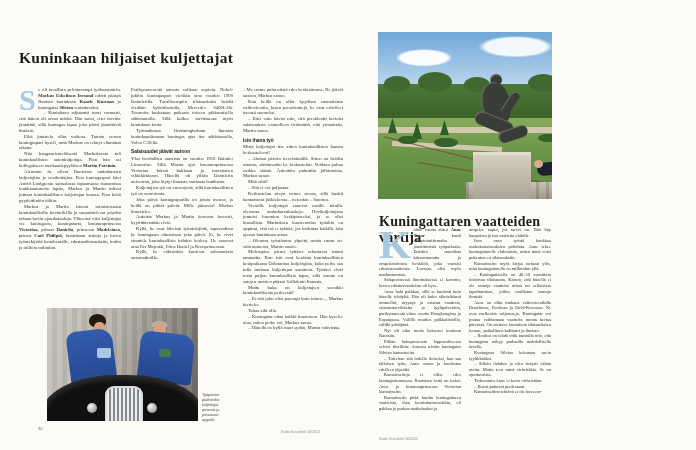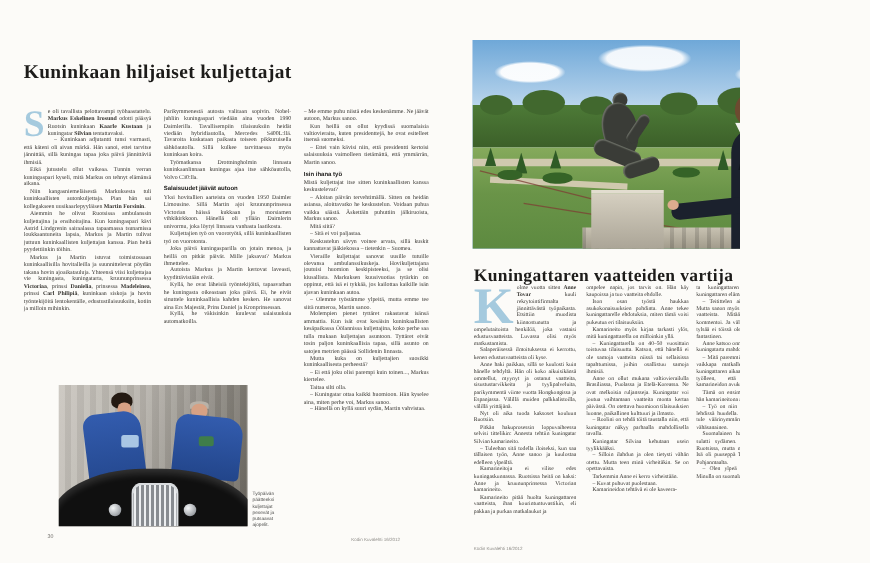--- a/index.html
+++ b/index.html
@@ -1,17 +1,17 @@
 <!DOCTYPE html>
 <html><head>
 <meta charset="utf-8">
 <style>
   html,body{margin:0;padding:0;}
   body{width:696px;height:450px;background:#fcfbf8;font-family:"Liberation Serif",serif;}
-  .spread{position:relative;width:552px;height:450px;background:#fcfbf8;overflow:hidden;color:#2e2c29;padding-left:40px;}
+  .spread{position:relative;width:552px;height:450px;background:#fcfbf8;overflow:hidden;color:#2e2c29;}
 
   
   .headline{position:absolute;font-family:"Liberation Serif",serif;font-weight:bold;color:#1d1c1a;letter-spacing:.3px;}
   .headline.left{left:19px;top:39px;font-size:15.5px;}
   .headline.right{left:379px;top:205px;font-size:14px;}
   .col{position:absolute;text-align:justify;font-size:4.7px;line-height:5.85px;color:#35332f;overflow:hidden;}
   .col.rp{font-size:4.5px;line-height:5.6px;}
   .col p{margin:0;text-indent:5px;}
   .col p.first{text-indent:0;}
   .col h3{margin:4px 0 1px 0;font-family:"Liberation Sans",sans-serif;font-weight:bold;font-size:4.8px;line-height:5.5px;color:#1d1c1a;}

